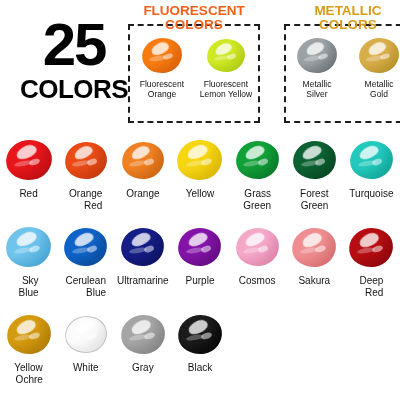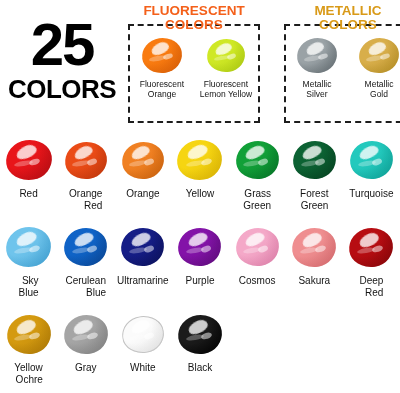--- a/index.html
+++ b/index.html
@@ -19,21 +19,21 @@
   
   #top-band {
     position: absolute;
     left: 0; top: 0;
     width: 400px; height: 131px;
   }
 
   
   #count-block {
     position: absolute;
-    left: 4px; top: 16px;
+    left: 16px; top: 16px;
     width: 116px;
     text-align: center;
     color: #000000;
   }
   #count-number {
     font-family: "Liberation Sans", sans-serif;
     font-weight: bold;
     font-size: 60px;
     line-height: 58px;
     letter-spacing: -2px;
@@ -440,44 +440,44 @@
           <span class="shade" style="background: linear-gradient(150deg, rgba(255, 255, 255, 0) 45%, rgb(168, 117, 5) 100%);"></span>
           <span class="hl-main"></span>
           <span class="hl-streak"></span>
           <span class="hl-small"></span>
         </span>
       </div>
       <div class="swatch-label"><span>Yellow</span><br><span>Ochre</span></div>
     </div>
     <div class="swatch">
       <div class="blob-wrap">
+        <span class="blob outlined" style="width: 42px; height: 37px;">
+          <span class="body" style="background: radial-gradient(at 34% 28%, rgb(251, 251, 251) 0%, rgb(251, 251, 251) 42%, rgb(220, 220, 220) 100%);"></span>
+          <span class="shade" style="background: linear-gradient(150deg, rgba(255, 255, 255, 0) 45%, rgb(220, 220, 220) 100%);"></span>
+          <span class="hl-main"></span>
+          <span class="hl-streak"></span>
+          <span class="hl-small"></span>
+        </span>
+      </div>
+      <div class="swatch-label"><span>White</span></div>
+    </div>
+    <div class="swatch">
+      <div class="blob-wrap">
         <span class="blob" style="width: 44px; height: 39px;">
           <span class="body" style="background: radial-gradient(at 34% 28%, rgb(165, 165, 165) 0%, rgb(165, 165, 165) 42%, rgb(124, 124, 124) 100%);"></span>
           <span class="shade" style="background: linear-gradient(150deg, rgba(255, 255, 255, 0) 45%, rgb(124, 124, 124) 100%);"></span>
           <span class="hl-main"></span>
           <span class="hl-streak"></span>
           <span class="hl-small"></span>
         </span>
       </div>
       <div class="swatch-label"><span>Gray</span></div>
     </div>
     <div class="swatch">
       <div class="blob-wrap">
-        <span class="blob outlined" style="width: 42px; height: 37px;">
-          <span class="body" style="background: radial-gradient(at 34% 28%, rgb(251, 251, 251) 0%, rgb(251, 251, 251) 42%, rgb(220, 220, 220) 100%);"></span>
-          <span class="shade" style="background: linear-gradient(150deg, rgba(255, 255, 255, 0) 45%, rgb(220, 220, 220) 100%);"></span>
-          <span class="hl-main"></span>
-          <span class="hl-streak"></span>
-          <span class="hl-small"></span>
-        </span>
-      </div>
-      <div class="swatch-label"><span>White</span></div>
-    </div>
-    <div class="swatch">
-      <div class="blob-wrap">
         <span class="blob" style="width: 44px; height: 39px;">
           <span class="body" style="background: radial-gradient(at 34% 28%, rgb(27, 27, 27) 0%, rgb(27, 27, 27) 42%, rgb(0, 0, 0) 100%);"></span>
           <span class="shade" style="background: linear-gradient(150deg, rgba(255, 255, 255, 0) 45%, rgb(0, 0, 0) 100%);"></span>
           <span class="hl-main"></span>
           <span class="hl-streak"></span>
           <span class="hl-small"></span>
         </span>
       </div>
       <div class="swatch-label"><span>Black</span></div>
     </div>

